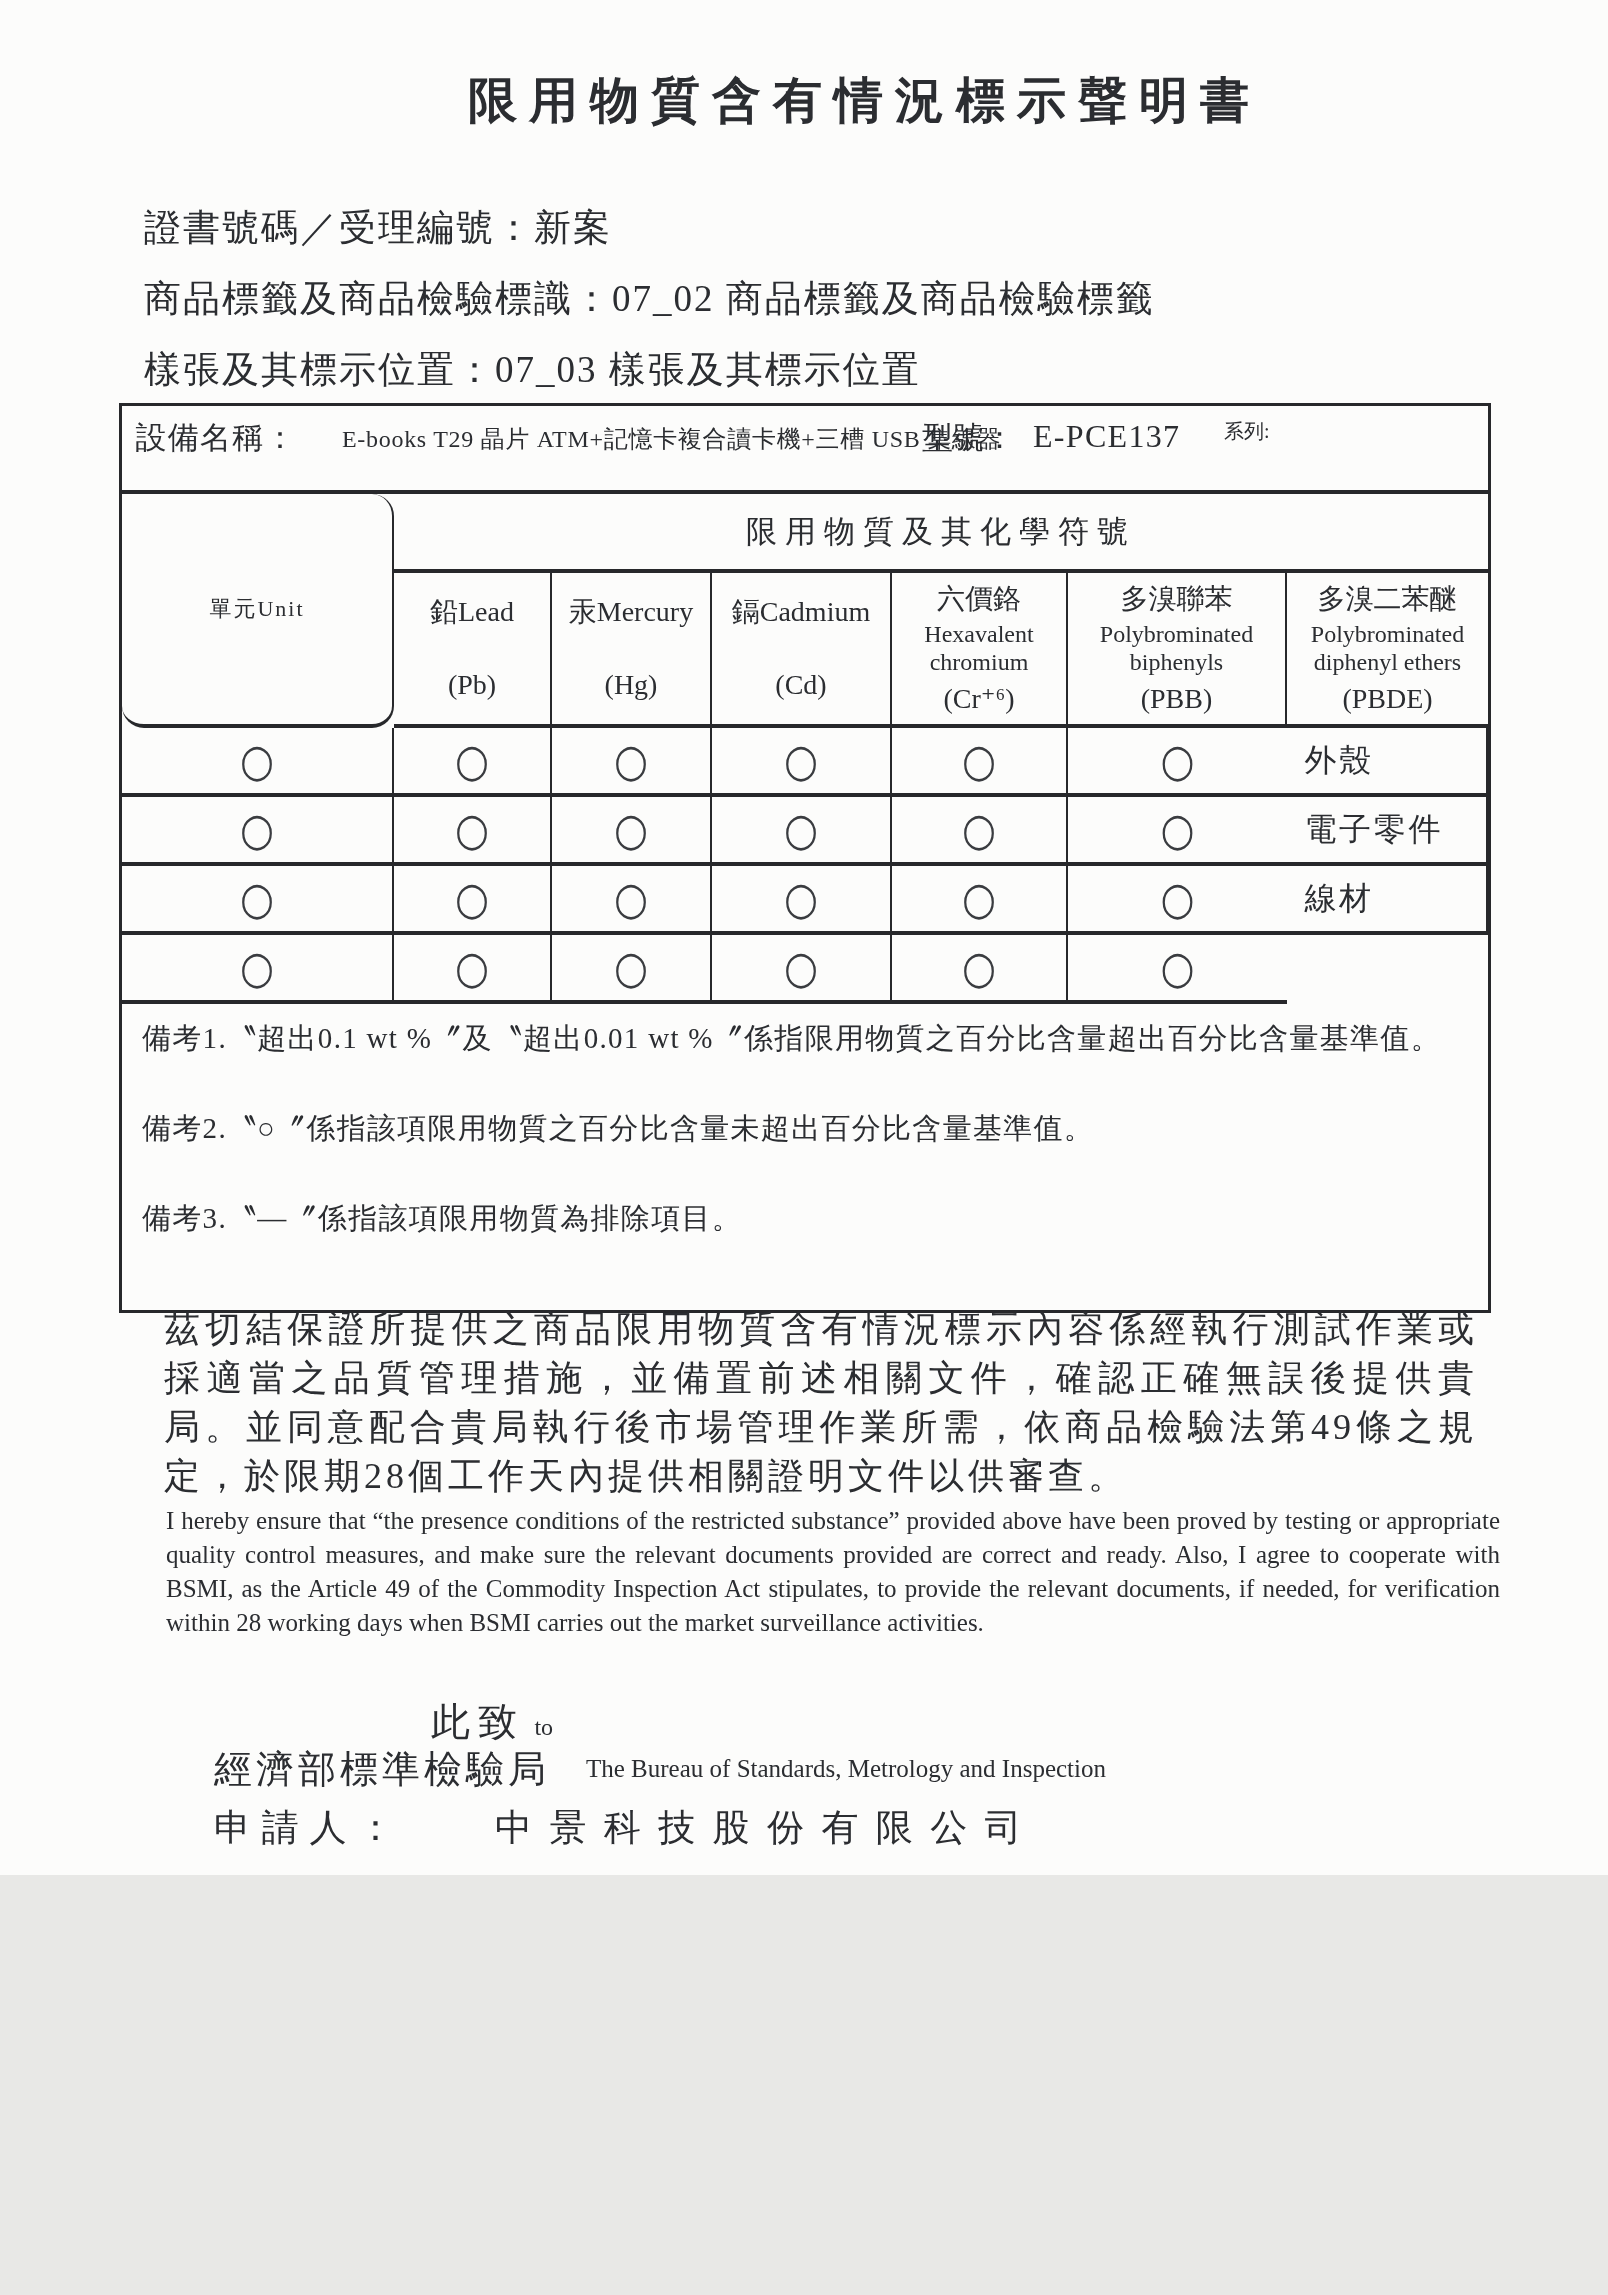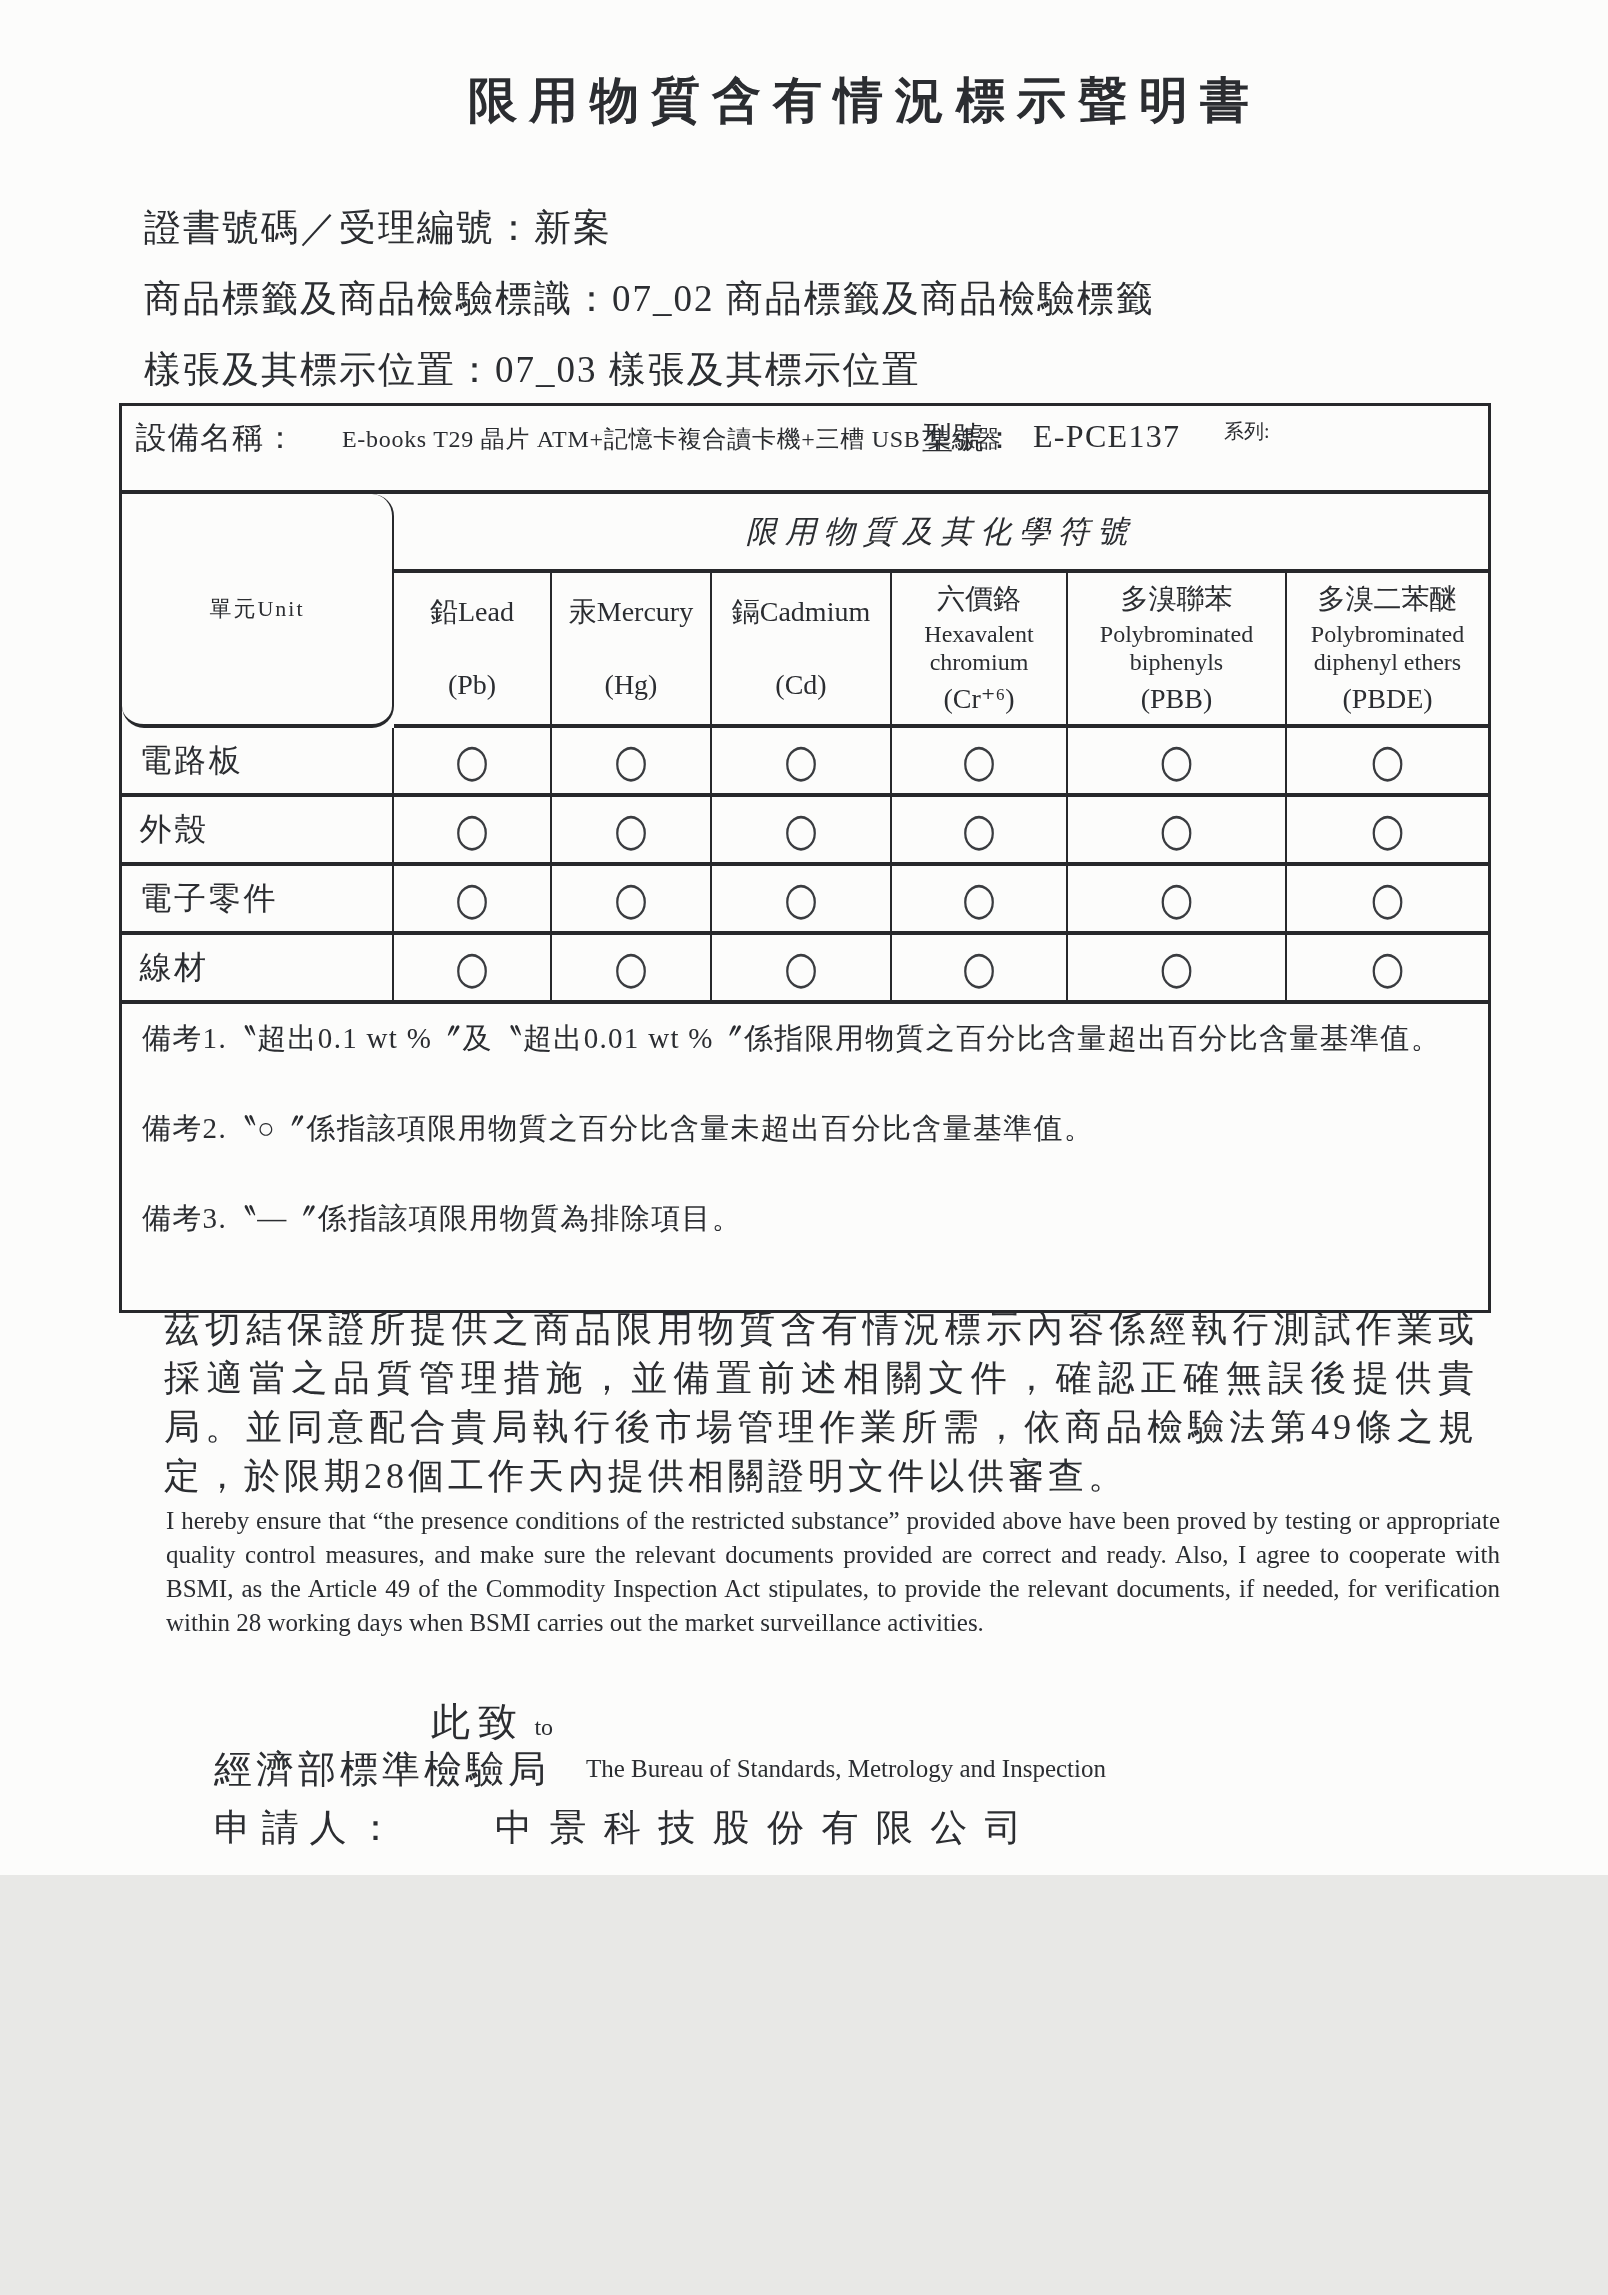--- a/index.html
+++ b/index.html
@@ -49,21 +49,21 @@
     grid-template-rows:79px 155px 69px 69px 69px 69px;
   }
   .cell{
     box-sizing:border-box;
     border-right:2px solid var(--line);
     border-bottom:4px solid var(--line);
     display:flex;align-items:center;justify-content:center;
   }
   .no-r{border-right:none;}
   .unit-head{grid-column:1;grid-row:1/3;font-size:22px;letter-spacing:2px;border-radius:22px;}
-  .span-head{grid-column:2/8;grid-row:1;font-size:31px;letter-spacing:8px;font-style:italic;}
+  .span-head{grid-column:2/8;grid-row:1;font-size:31px;letter-spacing:8px;}
   .col-head{flex-direction:column;justify-content:space-evenly;text-align:center;
             padding:2.7px 4px;font-size:28px;line-height:1.12;}
   .col-head .en{font-size:24px;line-height:1.16;}
   .col-head .sym{font-size:28px;}
   .row-label{justify-content:flex-start;padding-left:17.4px;font-size:32px;letter-spacing:2.7px;}
   .circle-cell{font-family:"DejaVu Sans","Liberation Sans",sans-serif;
                font-size:39px;color:#3a3c40;}
   .circle-cell .mark{display:inline-block;transform:scaleY(1.16);}
 
   .notes{height:304px;box-sizing:border-box;padding:16px 7px 0 20px;}
@@ -161,21 +161,20 @@
         <span class="zh">多溴聯苯</span>
         <span class="en">Polybrominated biphenyls</span>
         <span class="sym">(PBB)</span>
       </div>
       <div class="cell col-head no-r">
         <span class="zh">多溴二苯醚</span>
         <span class="en">Polybrominated diphenyl ethers</span>
         <span class="sym">(PBDE)</span>
       </div>
 
-      <div class="cell row-label">電路板</div>
       <div class="cell circle-cell">
           <span class="mark">○</span>
         </div>
       <div class="cell circle-cell">
           <span class="mark">○</span>
         </div>
       <div class="cell circle-cell">
           <span class="mark">○</span>
         </div>
       <div class="cell circle-cell">

